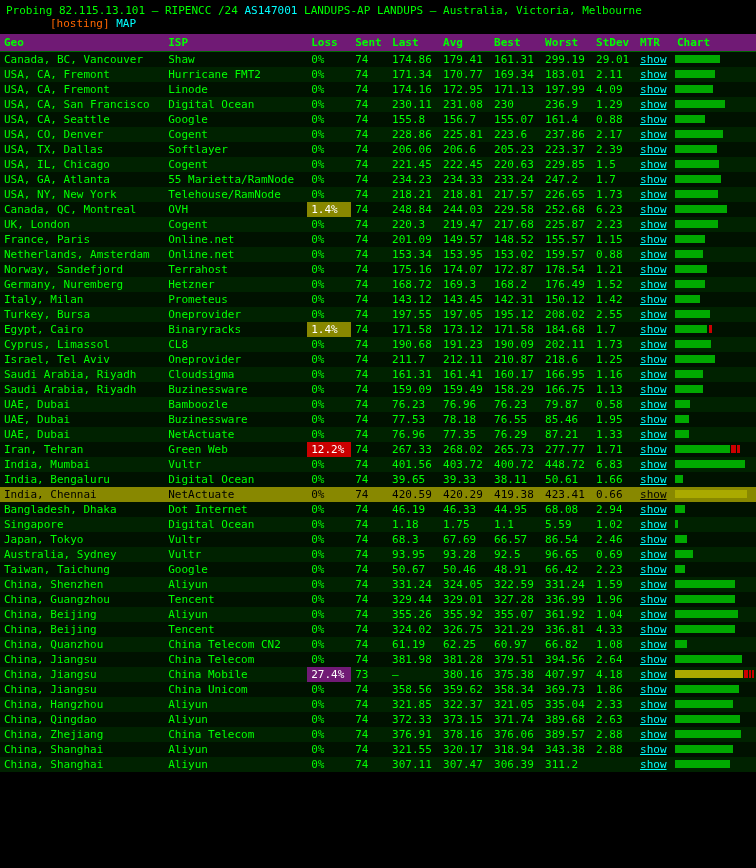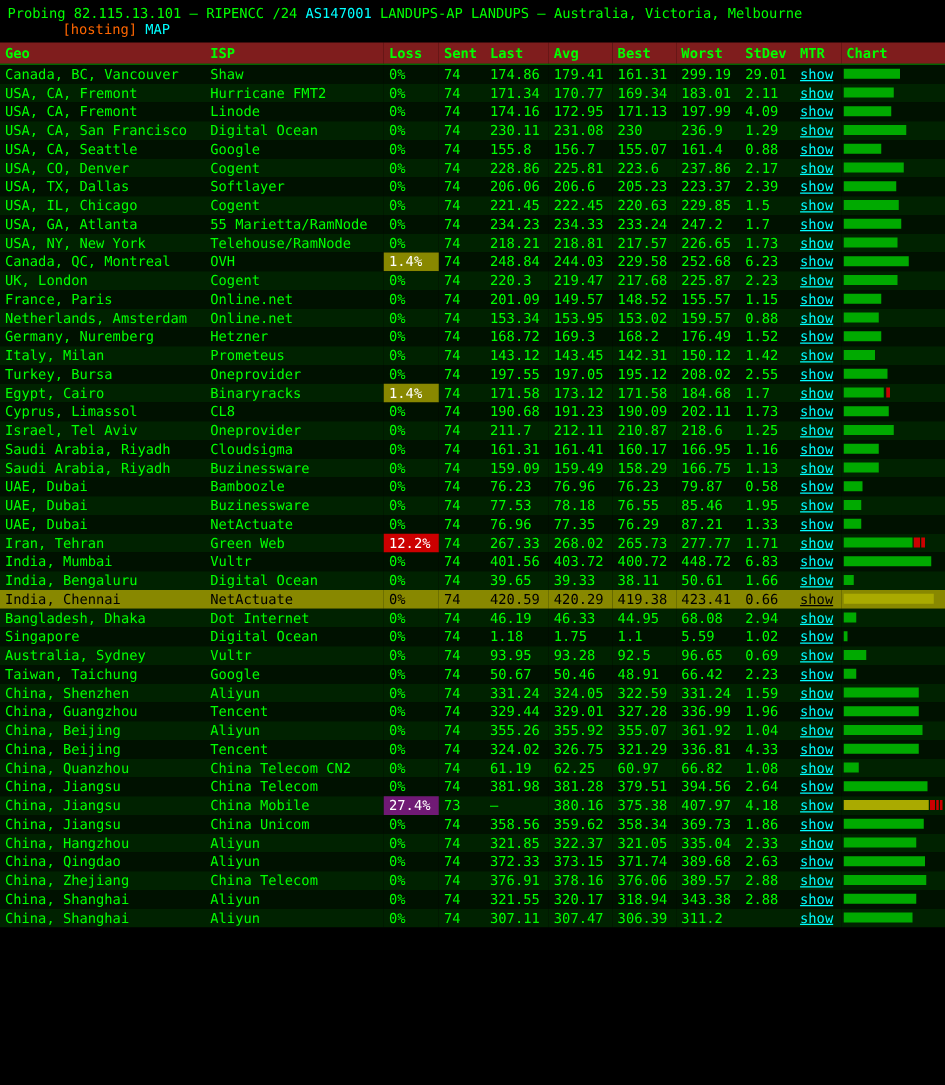--- a/index.html
+++ b/index.html
@@ -16,21 +16,21 @@
       padding: 4px 6px;
       font-size: 11px;
     }
     .header a { color: #00ffff; text-decoration: none; }
     .header .hosting { color: #ff6600; }
     table {
       width: 100%;
       border-collapse: collapse;
     }
     thead tr {
-      background: #7f1d1d;
+      background: #701a75;
     }
     thead th {
       color: #00ff00;
       text-align: left;
       padding: 2px 4px;
       font-weight: bold;
       font-size: 11px;
       border-bottom: 1px solid #006600;
     }
     tbody tr {
@@ -256,20 +256,33 @@
     <td class="num">74</td>
     <td class="num">153.34</td>
     <td class="num">153.95</td>
     <td class="num">153.02</td>
     <td class="num">159.57</td>
     <td class="num">0.88</td>
     <td class="show-link">show</td>
     <td class="chart-cell"><div style="width:28px;height:8px;background:#00aa00;display:inline-block;"></div></td>
   </tr>
       <tr>
+    <td class="geo">Norway, Sandefjord</td>
+    <td class="isp">Terrahost</td>
+    <td class="loss" style="">0%</td>
+    <td class="num">74</td>
+    <td class="num">175.16</td>
+    <td class="num">174.07</td>
+    <td class="num">172.87</td>
+    <td class="num">178.54</td>
+    <td class="num">1.21</td>
+    <td class="show-link">show</td>
+    <td class="chart-cell"><div style="width:32px;height:8px;background:#00aa00;display:inline-block;"></div></td>
+  </tr>
+      <tr>
     <td class="geo">Germany, Nuremberg</td>
     <td class="isp">Hetzner</td>
     <td class="loss" style="">0%</td>
     <td class="num">74</td>
     <td class="num">168.72</td>
     <td class="num">169.3</td>
     <td class="num">168.2</td>
     <td class="num">176.49</td>
     <td class="num">1.52</td>
     <td class="show-link">show</td>
@@ -475,20 +488,33 @@
     <td class="isp">Digital Ocean</td>
     <td class="loss" style="">0%</td>
     <td class="num">74</td>
     <td class="num">1.18</td>
     <td class="num">1.75</td>
     <td class="num">1.1</td>
     <td class="num">5.59</td>
     <td class="num">1.02</td>
     <td class="show-link">show</td>
     <td class="chart-cell"><div style="width:3px;height:8px;background:#00aa00;display:inline-block;"></div></td>
+  </tr>
+      <tr>
+    <td class="geo">Japan, Tokyo</td>
+    <td class="isp">Vultr</td>
+    <td class="loss" style="">0%</td>
+    <td class="num">74</td>
+    <td class="num">68.3</td>
+    <td class="num">67.69</td>
+    <td class="num">66.57</td>
+    <td class="num">86.54</td>
+    <td class="num">2.46</td>
+    <td class="show-link">show</td>
+    <td class="chart-cell"><div style="width:12px;height:8px;background:#00aa00;display:inline-block;"></div></td>
   </tr>
       <tr>
     <td class="geo">Australia, Sydney</td>
     <td class="isp">Vultr</td>
     <td class="loss" style="">0%</td>
     <td class="num">74</td>
     <td class="num">93.95</td>
     <td class="num">93.28</td>
     <td class="num">92.5</td>
     <td class="num">96.65</td>

